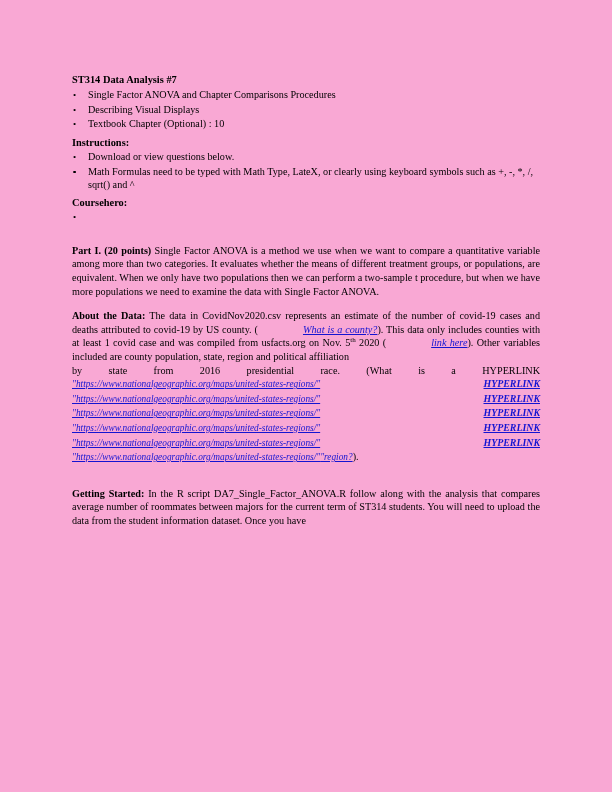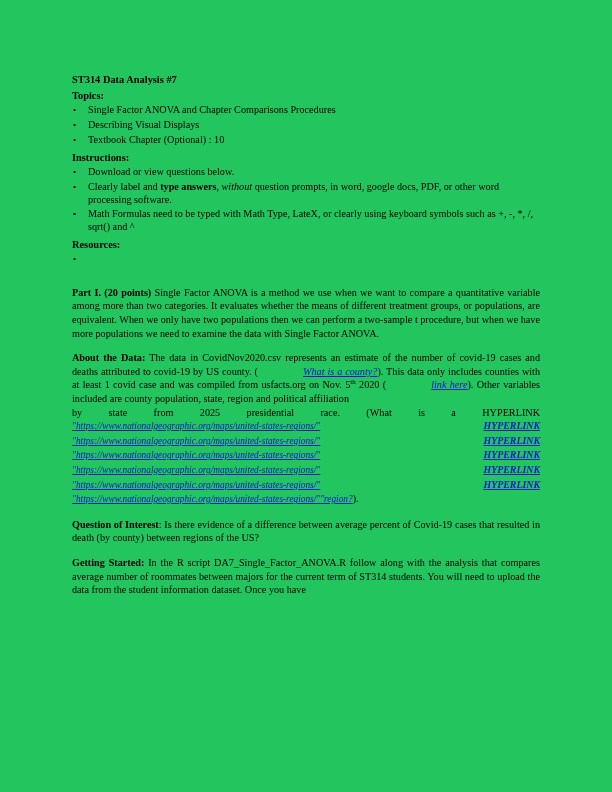--- a/index.html
+++ b/index.html
@@ -8,21 +8,21 @@
     background: #ffffff;
   }
   body {
     font-family: "Liberation Serif", "DejaVu Serif", serif;
     color: #000000;
   }
   .page {
     position: relative;
     width: 612px;
     height: 792px;
-    background: #22c55e;
+    background: #f9a8d4;
     overflow: hidden;
     box-sizing: border-box;
     padding: 72px 72px 72px 72px;
   }
   .doc {
     width: 468px;
     font-size: 10.2px;
     line-height: 13.2px;
   }
   .title,
@@ -116,21 +116,20 @@
   sup { font-size: 7px; vertical-align: super; line-height: 0; }
 </style>
 </head>
 <body>
 
 <div class="page">
   <div class="doc">
 
     <div class="title">ST314 Data Analysis #7</div>
 
-    <div class="section-head">Topics:</div>
 
     <ul class="bullets">
       <li>
         <span class="bullet-dot">•</span>
         <span>Single Factor ANOVA and Chapter Comparisons Procedures</span>
       </li>
       <li>
         <span class="bullet-dot">•</span>
         <span>Describing Visual Displays</span>
       </li>
@@ -144,34 +143,33 @@
 
     <div class="section-head">Instructions:</div>
 
     <ul class="bullets">
       <li>
         <span class="bullet-dot">•</span>
         <span>Download or view questions below.</span>
       </li>
       <li class="two-line">
         <span class="bullet-dot">•</span>
-        <span><span>Clearly label and </span><b>type answers</b><span>, </span><i>without</i><span> question prompts, in word, google docs, PDF, or other word processing software.</span></span>
       </li>
       <li>
         <span class="bullet-dot">•</span>
       </li>
       <li class="two-line">
         <span class="bullet-dot">•</span>
         <span>Math Formulas need to be typed with Math Type, LateX, or clearly using keyboard symbols such as +, -, *, /, sqrt() and ^</span>
       </li>
     </ul>
 
     <div class="gap-sm"></div>
 
-    <div class="section-head">Resources:</div>
+    <div class="section-head">Coursehero:</div>
 
     <ul class="bullets">
       <li class="two-line">
         <span class="bullet-dot">•</span>
       </li>
     </ul>
 
     <div class="gap-lg"></div>
 
     <p class="body"><b>Part I. (20 points)</b><span> Single Factor ANOVA is a method we use when we want to compare a quantitative variable among more than two categories. It evaluates whether the means of different treatment groups, or populations, are equivalent. When we only have two populations then we can perform a two-sample t procedure, but when we have more populations we need to examine the data with Single Factor ANOVA.</span></p>
@@ -179,21 +177,21 @@
     <div class="gap-para"></div>
 
     <p class="body"><b>About the Data:</b><span> The data in CovidNov2020.csv represents an estimate of the number of covid-19 cases and deaths attributed to covid-19 by US county. (</span><a class="link" href="#">What is a county?</a><span>).  This data only includes counties with at least 1 covid case and was compiled from usfacts.org on Nov. 5</span><sup>th</sup><span> 2020 (</span><a class="link" href="#">link here</a><span>). Other variables included are county population, state, region and political affiliation</span></p>
 
     <div class="hl-block">
 
       <div class="justify-spread">
         <span>by</span>
         <span>state</span>
         <span>from</span>
-        <span>2025</span>
+        <span>2016</span>
         <span>presidential</span>
         <span>race.</span>
         <span class="hl-left" style="font-size:10.2px">(What</span>
         <span class="hl-left" style="font-size:10.2px">is</span>
         <span class="hl-left" style="font-size:10.2px">a</span>
         <span class="hl-right">HYPERLINK</span>
       </div>
 
       <div class="hl-row">
         <span class="hl-left">"https://www.nationalgeographic.org/maps/united-states-regions/"</span>
@@ -219,20 +217,19 @@
         <span class="hl-left">"https://www.nationalgeographic.org/maps/united-states-regions/"</span>
         <span class="hl-right">HYPERLINK</span>
       </div>
 
       <div class="hl-row tail"><span class="hl-left">"https://www.nationalgeographic.org/maps/united-states-regions/"</span><span class="tail-suffix">"region?</span><span class="tail-end">).</span></div>
 
     </div>
 
     <div class="gap-para"></div>
 
-    <p class="body"><b>Question of Interest</b><span>: Is there evidence of a difference between average percent of Covid-19 cases that resulted in death (by county) between regions of the US?</span></p>
 
     <div class="gap-para"></div>
 
     <p class="body"><b>Getting Started:</b><span> In the R script DA7_Single_Factor_ANOVA.R follow along with the analysis that compares average number of roommates between majors for the current term of ST314 students. You will need to upload the data from the student information dataset. Once you have</span></p>
 
   </div>
 </div>
 
 </body></html>

